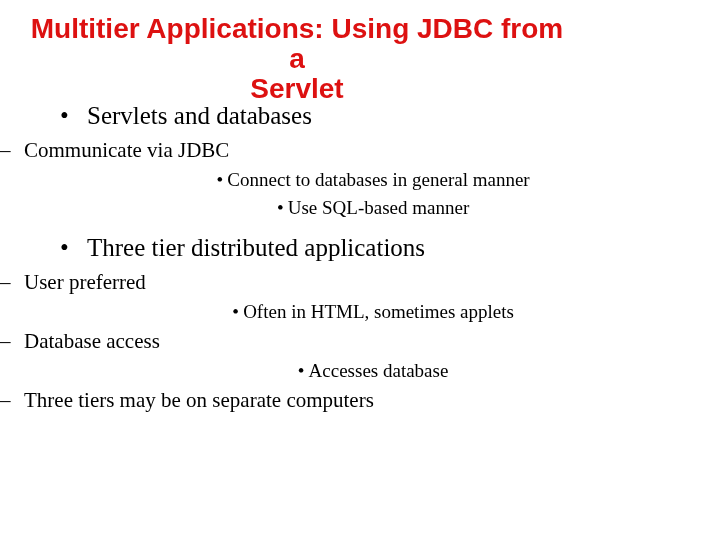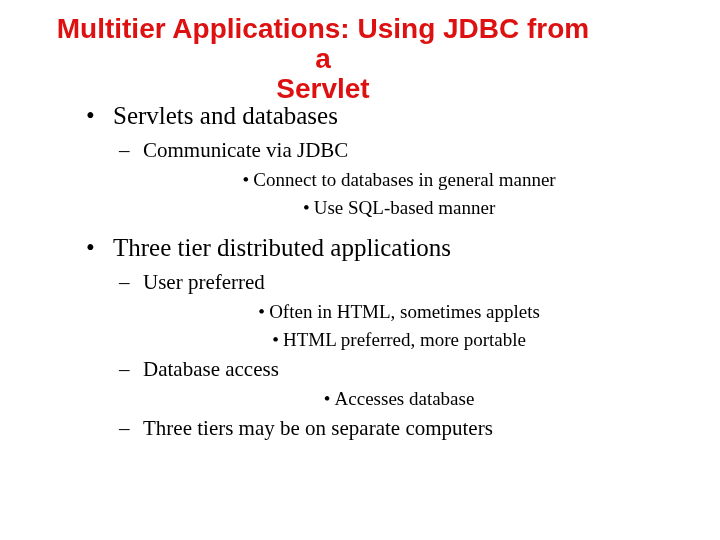--- a/index.html
+++ b/index.html
@@ -10,21 +10,20 @@
     background: #FFFFFF;
     overflow: hidden;
   }
   .slide {
     position: relative;
     width: 608px;
     height: 540px;
     font-family: "Liberation Serif", serif;
     color: #000000;
     background: #FFFFFF;
-    margin-left: 26px;
   }
   .title {
     position: absolute;
     top: 14px;
     left: 28px;
     right: 42px;
     text-align: center;
     font-family: "Liberation Sans", sans-serif;
     font-weight: bold;
     font-size: 28px;
@@ -47,21 +46,20 @@
   .lv1 {
     font-size: 25px;
     line-height: 32px;
     padding-left: 60px;
     margin-top: 13px;
   }
   .lv1 .marker { width: 27px; }
   .lv2 {
     font-size: 21px;
     line-height: 26px;
-    padding-left: 93px;
     margin-top: 5px;
   }
   .lv2 .marker { width: 24px; }
   .lv3 {
     font-size: 19px;
     line-height: 23px;
     padding-left: 134px;
     margin-top: 5px;
     text-align: center;
   }
@@ -87,21 +85,20 @@
     <div class="row lv3"><span class="marker">•</span><span>Connect to databases in general manner</span></div>
 
     <div class="row lv3"><span class="marker">•</span><span>Use SQL-based manner</span></div>
 
     <div class="row lv1"><span class="marker">•</span><span>Three tier distributed applications</span></div>
 
     <div class="row lv2"><span class="marker">–</span><span>User preferred</span></div>
 
     <div class="row lv3"><span class="marker">•</span><span>Often in HTML, sometimes applets</span></div>
 
-    <div class="row lv3"><span class="marker">•</span><span>HTML preferred, more portable</span></div>
 
 
     <div class="row lv2"><span class="marker">–</span><span>Database access</span></div>
 
     <div class="row lv3"><span class="marker">•</span><span>Accesses database</span></div>
 
     <div class="row lv2"><span class="marker">–</span><span>Three tiers may be on separate computers</span></div>
 
 
   </div>

